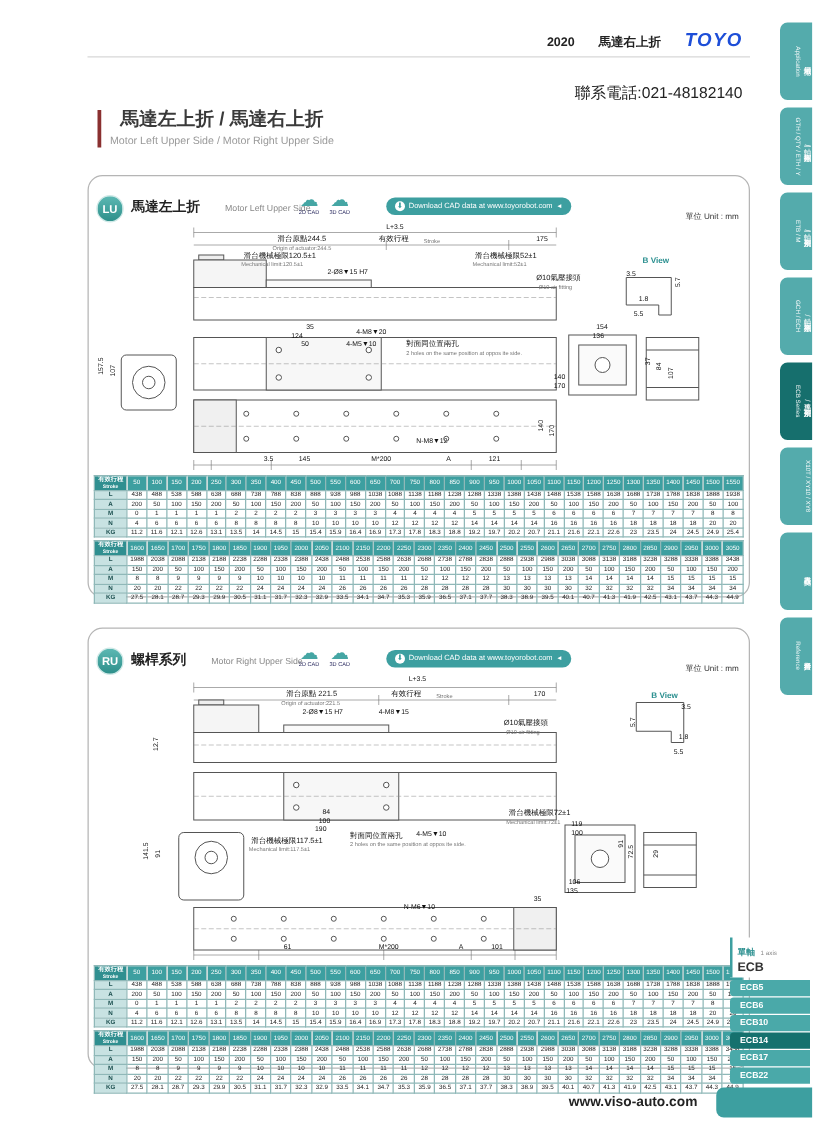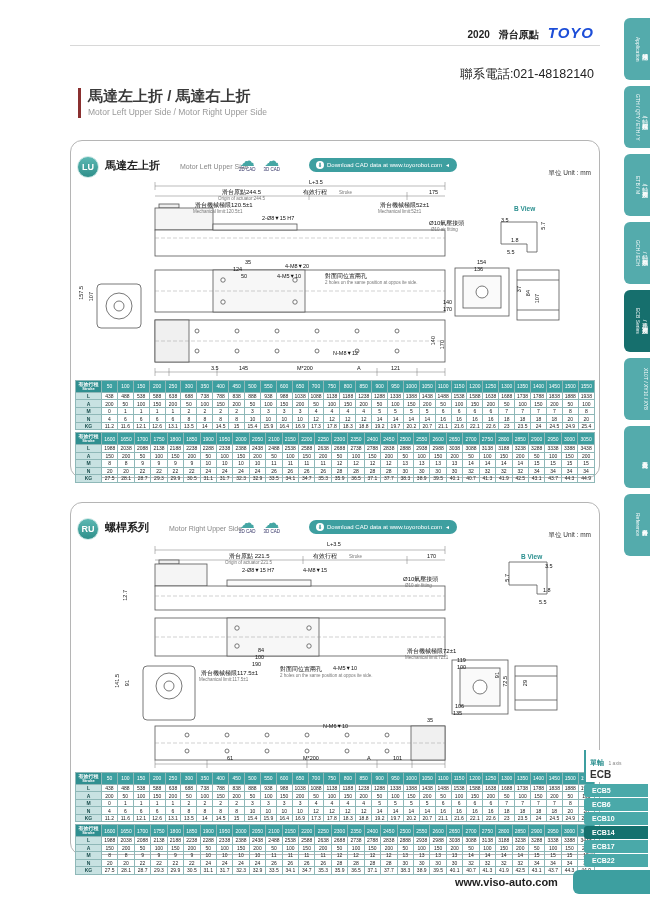--- a/index.html
+++ b/index.html
@@ -1,29 +1,29 @@
 <!DOCTYPE html>
 <html><head>
 <meta charset="utf-8">
 <style>
   *{margin:0;padding:0;box-sizing:border-box;}
   html,body{background:#fff;}
   body{font-family:"Liberation Sans","DejaVu Sans",sans-serif;color:#222;}
   .page{position:relative;width:650px;height:901px;background:#fff;overflow:hidden;}
 
   
-  .top-header{position:absolute;top:24px;right:56px;display:flex;align-items:baseline;gap:9px;}
+  .top-header{position:absolute;top:24px;right:56px;display:flex;align-items:baseline;gap:19px;}
   .hdr-year{font-size:10px;font-weight:bold;color:#222;}
   .hdr-catalog{font-size:10px;font-weight:bold;color:#222;}
   .hdr-brand{font-size:15px;font-weight:bold;font-style:italic;color:#1d4ed8;letter-spacing:1px;}
   .header-rule{position:absolute;top:45px;left:70px;width:530px;height:1px;background:#d8d8d8;}
   .phone{position:absolute;top:66px;right:56px;font-size:12.5px;color:#222;}
 
   
-  .page-title{position:absolute;top:88px;left:78px;display:flex;gap:7px;}
+  .page-title{position:absolute;top:88px;left:78px;display:flex;gap:7px;text-align:center;}
   .title-bar{width:3px;height:30px;background:#8a3030;}
   .title-cn{font-size:15px;font-weight:bold;color:#3a3a3a;line-height:1.1;}
   .title-en{font-size:8.5px;color:#999;margin-top:2px;}
 
   
   .panel{position:absolute;left:70px;width:530px;border:1.5px solid #b5b5b5;border-radius:12px;background:#fff;}
   #panel-lu{top:140px;height:338px;}
   #panel-ru{top:502px;height:353px;}
   .panel-head{position:relative;height:26px;margin-top:11px;}
   .badge{position:absolute;left:6px;top:4px;width:22px;height:22px;border-radius:50%;
@@ -88,21 +88,21 @@
                 border-radius:6px 0 0 6px;}
   svg{display:block;}
 </style>
 </head>
 <body>
 
 <div class="page">
 
   <div class="top-header">
     <span class="hdr-year">2020</span>
-    <span class="hdr-catalog">滑台原點</span>
+    <span class="hdr-catalog">馬達右上折</span>
     <span class="hdr-brand">TOYO</span>
   </div>
   <div class="header-rule"></div>
   <div class="phone">聯系電話:021-48182140</div>
 
   <div class="page-title">
     <div class="title-bar"></div>
     <div>
       <div class="title-cn">馬達左上折 / 馬達右上折</div>
       <div class="title-en">Motor Left Upper Side / Motor Right Upper Side</div>

